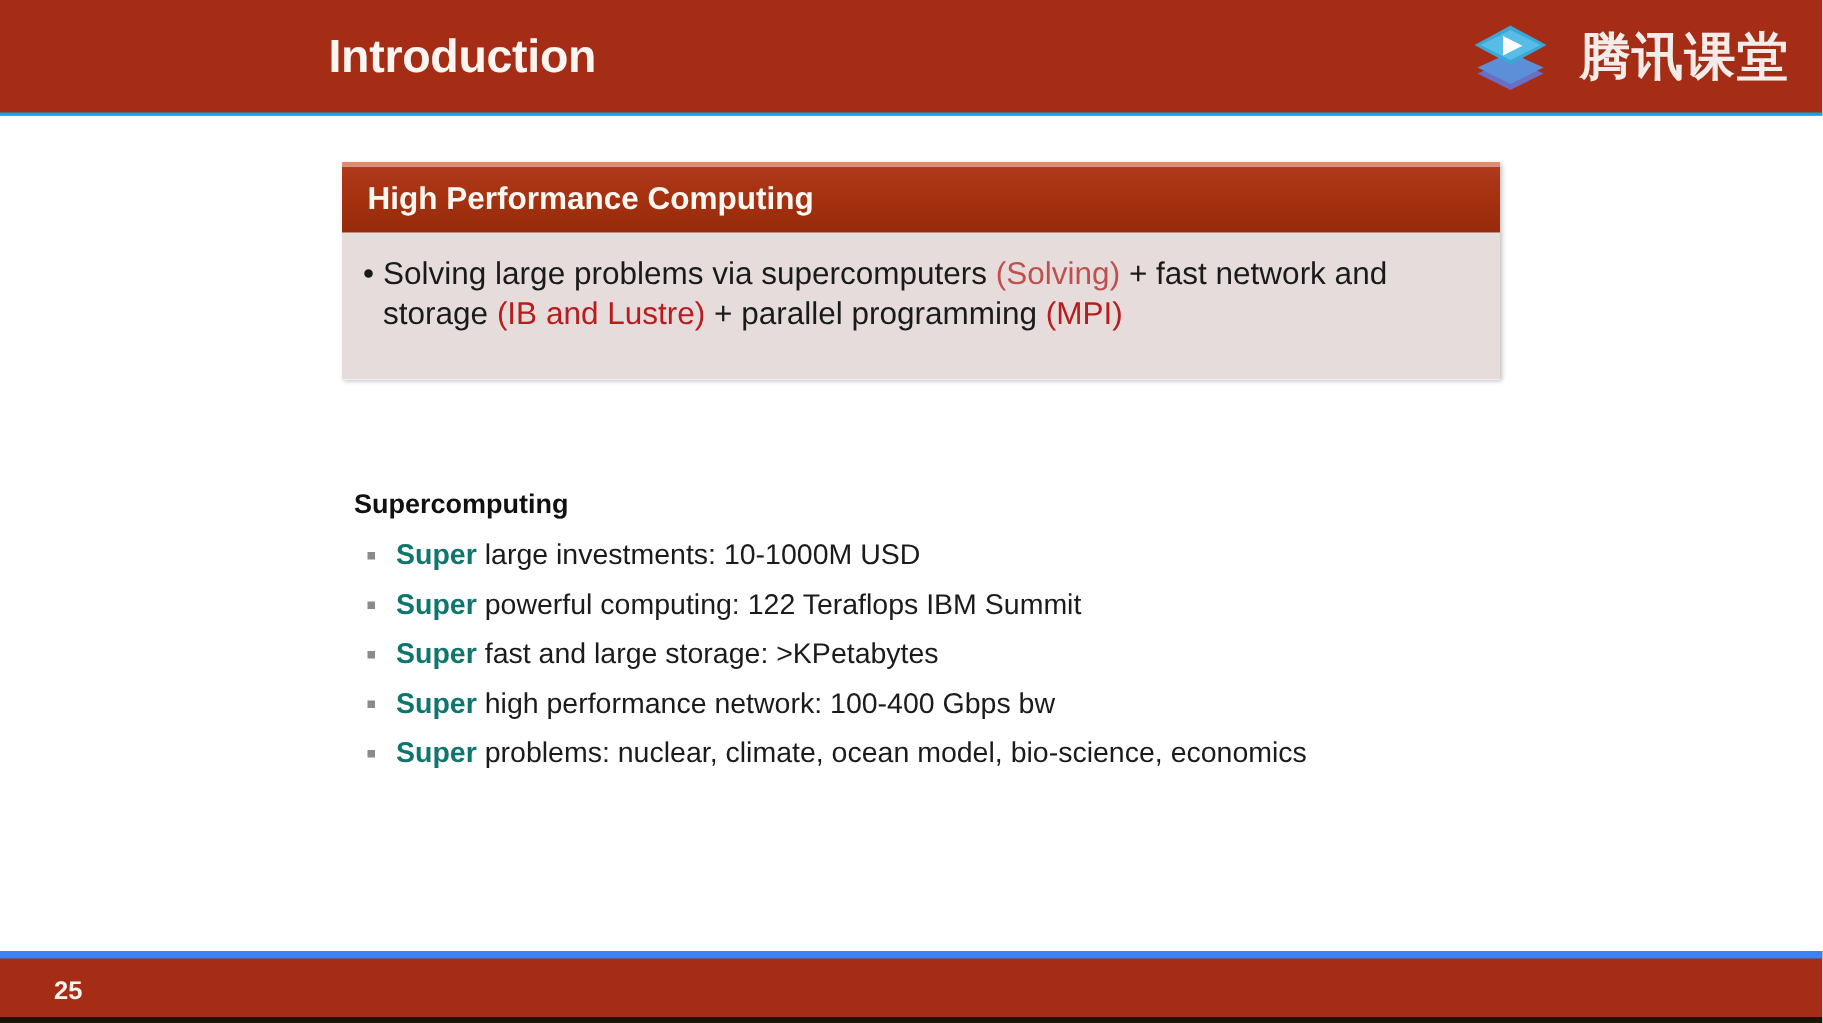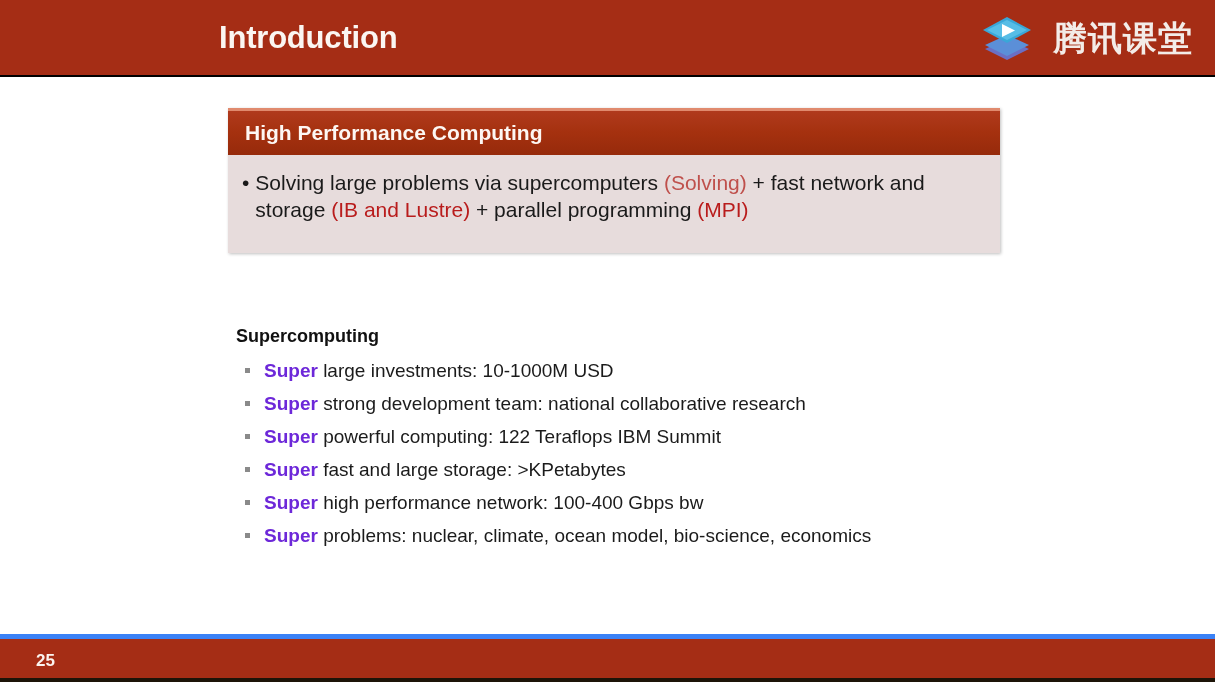--- a/index.html
+++ b/index.html
@@ -19,21 +19,21 @@
     background: #ffffff;
   }
 
   
   .header-bar {
     position: absolute;
     left: 0; top: 0;
     width: 1215px;
     height: 77px;
     background: #a52d15;
-    border-bottom: 2px solid #000000;
+    border-bottom: 2px solid #0ea5e9;
   }
 
   .slide-title {
     position: absolute;
     left: 219px;
     top: 16px;
     font-size: 31px;
     font-weight: bold;
     color: #fbf6f2;
     letter-spacing: -0.2px;
@@ -164,21 +164,21 @@
 
   .sc-text {
     font-size: 19px;
     line-height: 23px;
     color: #1b1b1b;
     white-space: nowrap;
   }
 
   .sc-super {
     font-weight: bold;
-    color: #6d28d9;
+    color: #0f766e;
   }
 
   
   .footer-bar {
     position: absolute;
     left: 0;
     bottom: 4px;
     width: 1215px;
     height: 44px;
     background: #a52d15;
@@ -241,26 +241,20 @@
   <div class="sc-section">
     <div class="sc-heading">Supercomputing</div>
 
     <div class="sc-item">
       <span class="sc-marker">
           <i></i>
         </span>
       <span class="sc-text"><span class="sc-super">Super</span><span> large investments: 10-1000M USD</span></span>
     </div>
 
-    <div class="sc-item">
-      <span class="sc-marker">
-          <i></i>
-        </span>
-      <span class="sc-text"><span class="sc-super">Super</span><span> strong development team: national collaborative research</span></span>
-    </div>
 
     <div class="sc-item">
       <span class="sc-marker">
           <i></i>
         </span>
       <span class="sc-text"><span class="sc-super">Super</span><span> powerful computing: 122 Teraflops IBM Summit</span></span>
     </div>
 
     <div class="sc-item">
       <span class="sc-marker">

